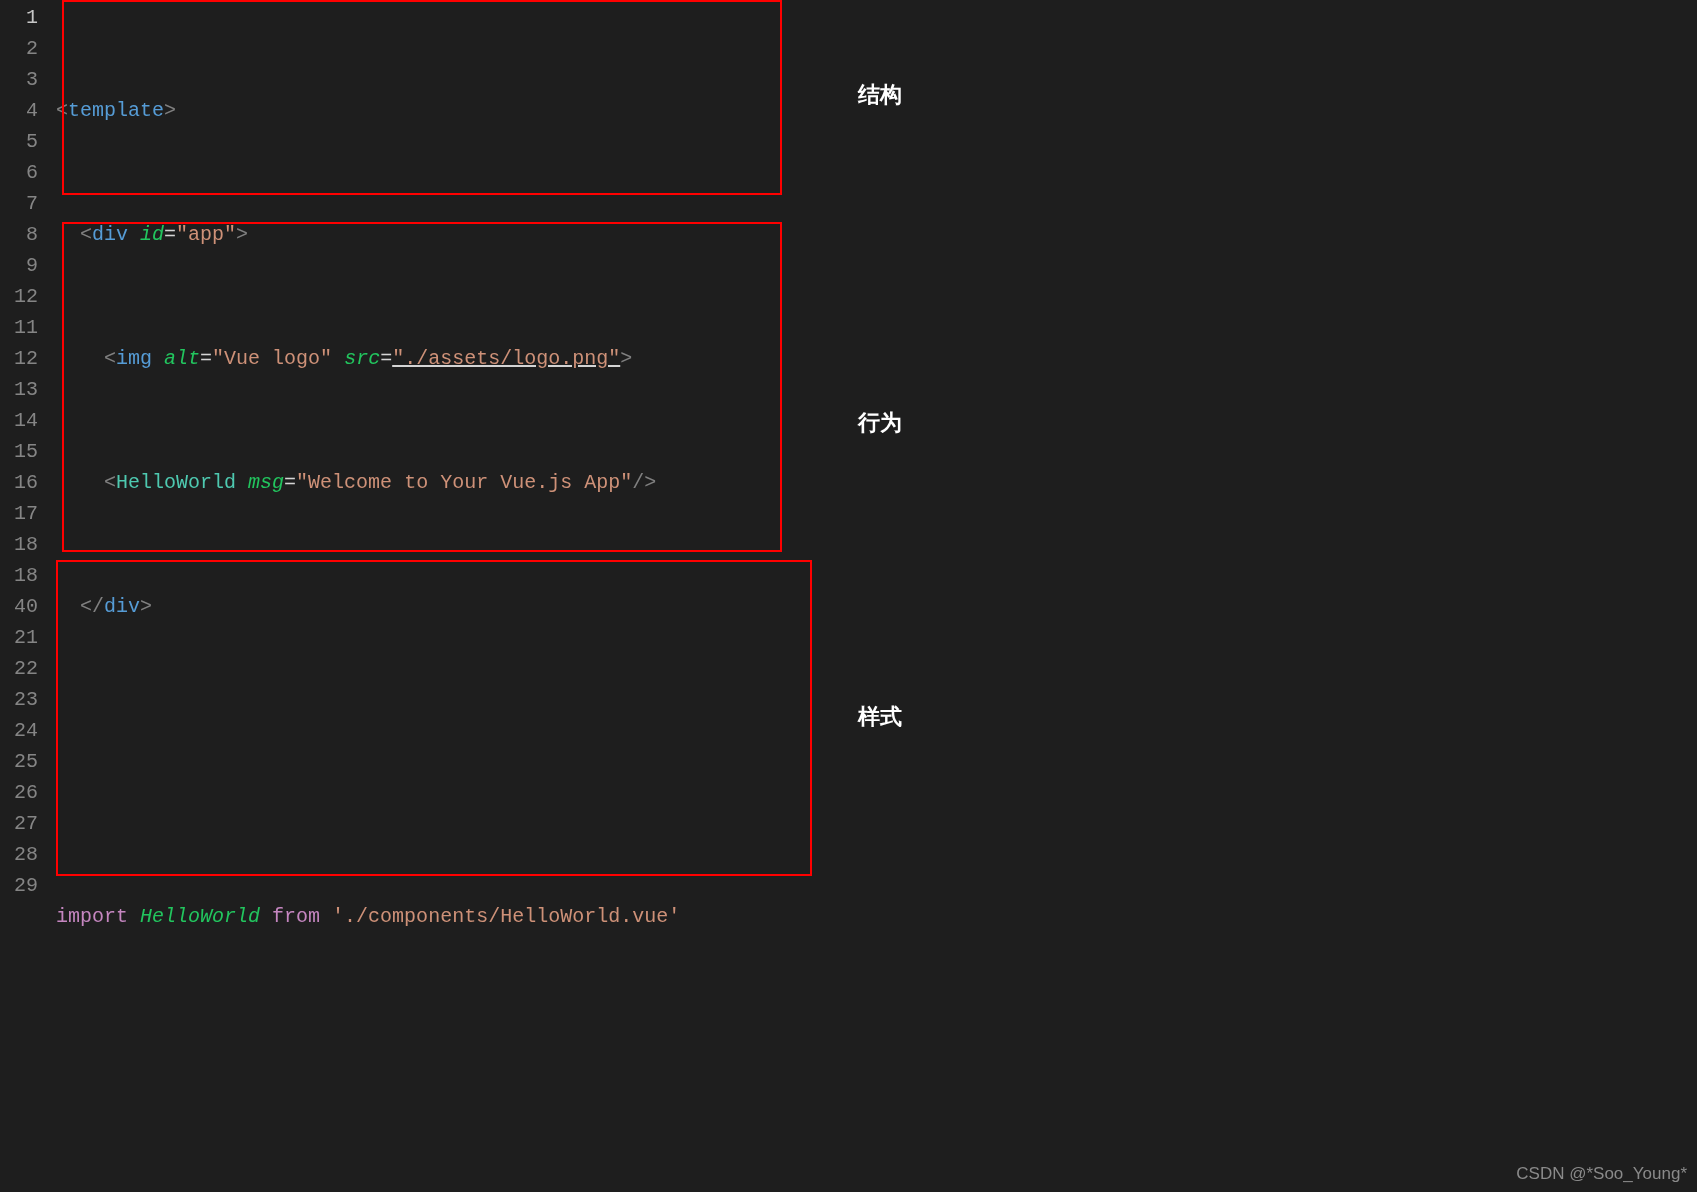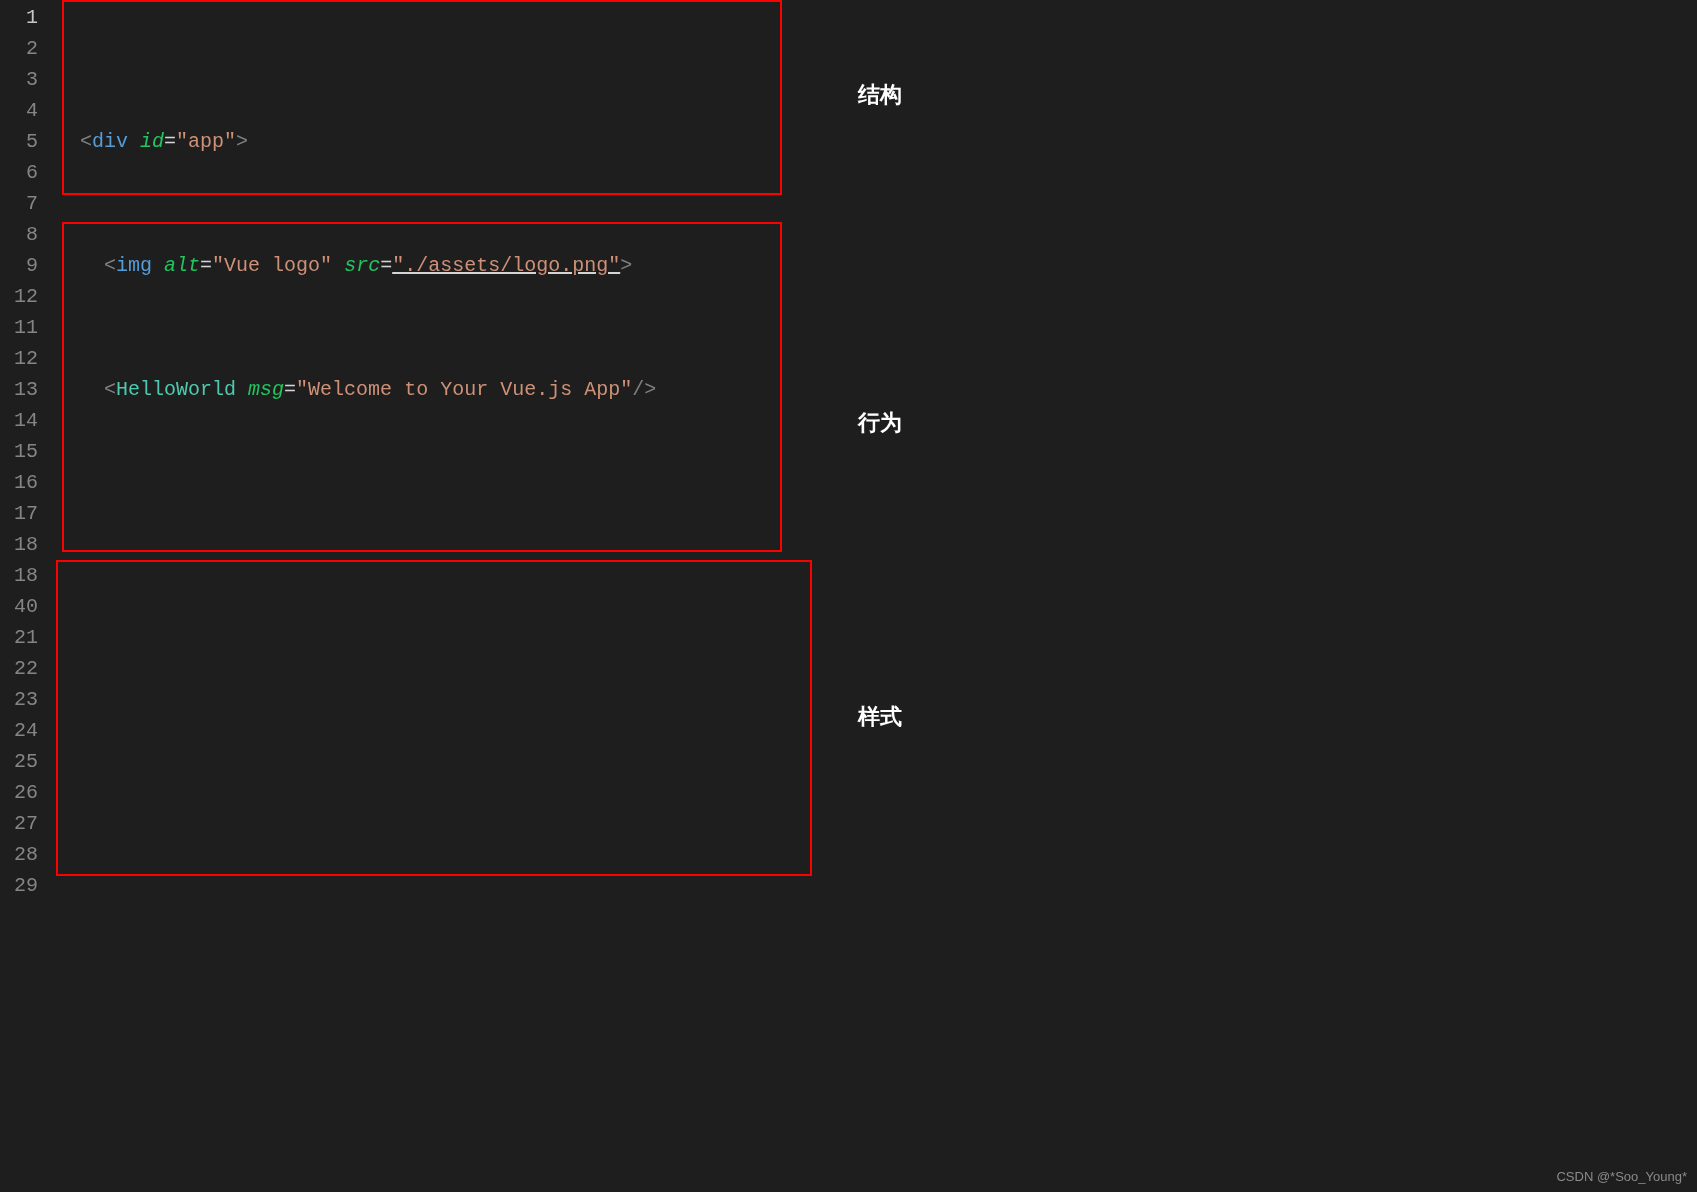--- a/index.html
+++ b/index.html
@@ -66,21 +66,21 @@
   }
   .label { position: absolute; white-space: nowrap; text-align: right; }
   .l1 { top: 80px; }
   .l2 { top: 408px; }
   .l3 { top: 702px; }
   .watermark {
     position: absolute;
     right: 10px;
     bottom: 8px;
     color: #8a8a8a;
-    font-size: 13px;
+    font-size: 17px;
     font-family: Arial, sans-serif;
   }
 </style>
 </head>
 <body>
 
 <div class="editor">
   <div class="gutter">
     <div class="current">1</div>
     <div>2</div>
@@ -108,32 +108,35 @@
     <div>24</div>
     <div>25</div>
     <div>26</div>
     <div>27</div>
     <div>28</div>
     <div>29</div>
   </div>
 
   <div class="code">
     
+    <div class="line"><span class="t-gray">&lt;</span><span class="t-blue">template</span><span class="t-gray">&gt;</span></div>
     
     <div class="line"><span>  </span><span class="t-gray">&lt;</span><span class="t-blue">div</span><span> </span><span class="t-lblue">id</span><span class="t-white">=</span><span class="t-orange">"app"</span><span class="t-gray">&gt;</span></div>
     
     <div class="line"><span>    </span><span class="t-gray">&lt;</span><span class="t-blue">img</span><span> </span><span class="t-lblue">alt</span><span class="t-white">=</span><span class="t-orange">"Vue logo"</span><span> </span><span class="t-lblue">src</span><span class="t-white">=</span><span class="t-orange underline">"./assets/logo.png"</span><span class="t-gray">&gt;</span></div>
     
     <div class="line"><span>    </span><span class="t-gray">&lt;</span><span class="t-green">HelloWorld</span><span> </span><span class="t-lblue">msg</span><span class="t-white">=</span><span class="t-orange">"Welcome to Your Vue.js App"</span><span class="t-gray">/&gt;</span></div>
     
+    <div class="line"><span>  </span><span class="t-gray">&lt;/</span><span class="t-blue">div</span><span class="t-gray">&gt;</span></div>
     
     
     <div class="line"></div>
     
     
+    <div class="line"><span class="t-pink">import</span><span> </span><span class="t-lblue">HelloWorld</span><span> </span><span class="t-pink">from</span><span> </span><span class="t-orange">'./components/HelloWorld.vue'</span></div>
     
     
     
     
     
     
     
     
     
     

